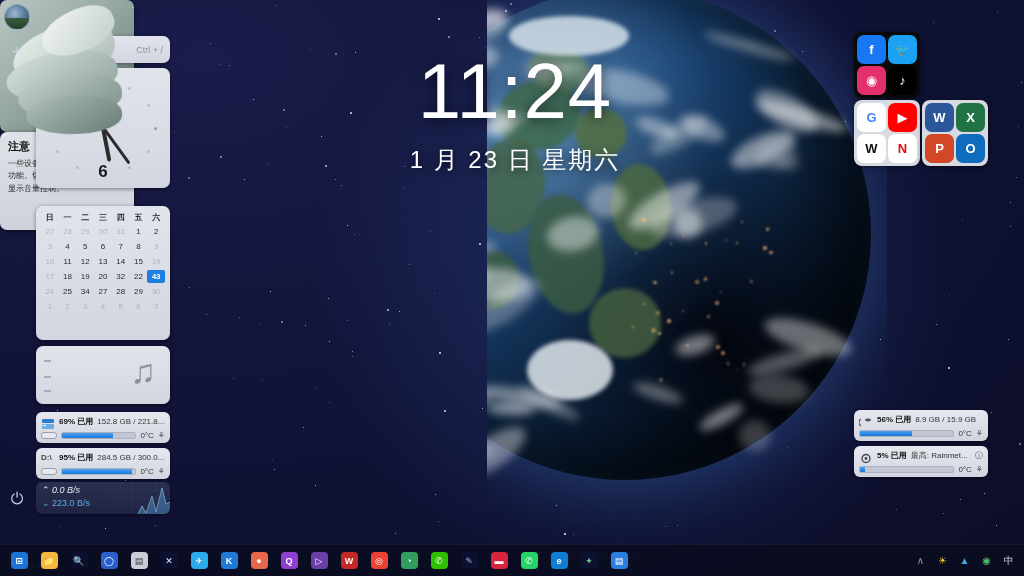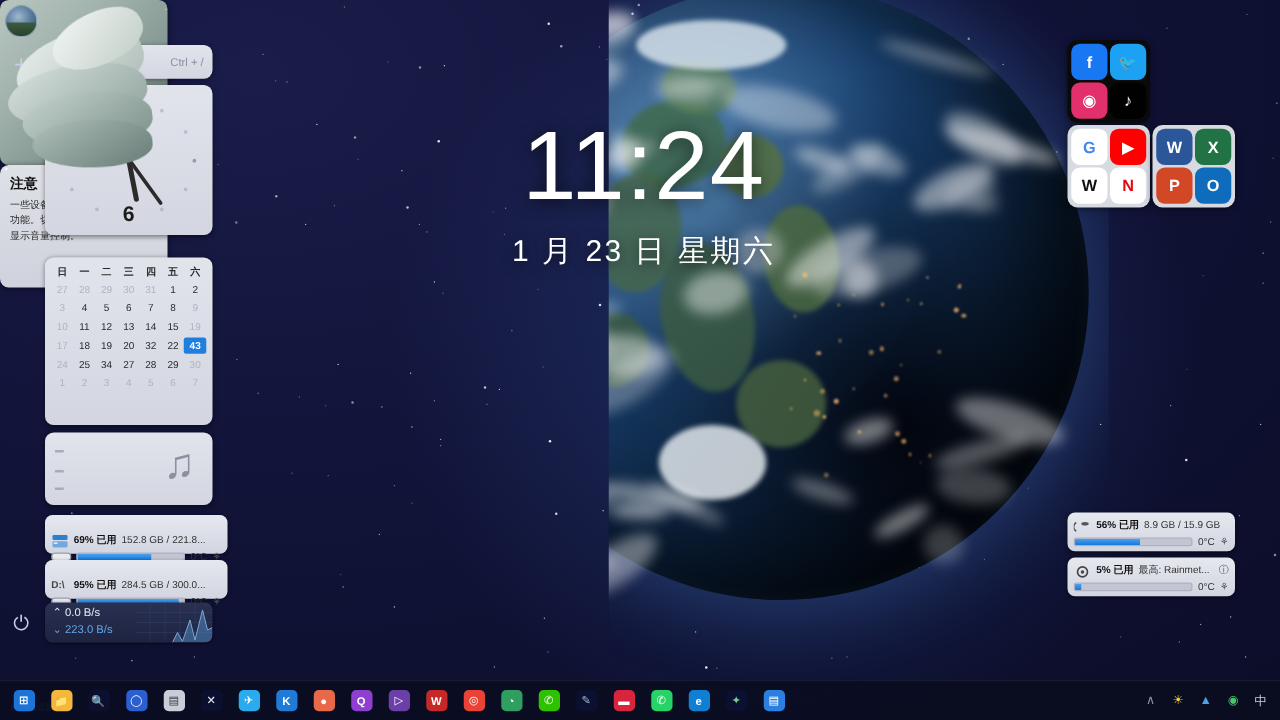--- a/index.html
+++ b/index.html
@@ -36,21 +36,21 @@
   }
   .cont { position:absolute; border-radius:50%; filter: blur(2px); }
   .cloud { position:absolute; background:rgba(255,255,255,.62); border-radius:50%; filter: blur(5px); }
   .citylight { position:absolute; background:rgba(255,190,110,.85); border-radius:50%; filter: blur(1px); }
   #earth-limb {
     position:absolute; left:-108px; top:26px; width:492px; height:492px; border-radius:50%;
     background: radial-gradient(circle at 50% 50%, rgba(255,255,255,0) 68%, rgba(120,180,240,.16) 88%, rgba(120,180,240,0) 100%);
   }
 
   
-  #clock-area { position:absolute; left:330px; top:52px; width:370px; text-align:center; color:#fff;margin-top:41px; }
+  #clock-area { position:absolute; left:330px; top:52px; width:370px; text-align:center; color:#fff; }
   #clock-time {
     font-size: 78px; font-weight: 400; letter-spacing: 1px; line-height: 1;
     text-shadow: 0 2px 14px rgba(0,0,0,.65);
     font-family: "Liberation Sans", sans-serif;
   }
   #clock-date {
     margin-top: 14px; font-size: 24px; letter-spacing: 2px;
     text-shadow: 0 2px 10px rgba(0,0,0,.7);
   }
 
@@ -108,24 +108,24 @@
   .cal-d.dim { color:#b0b3bf; }
   .cal-d.sel { background:#1f7fe0; color:#fff; border-radius:2px; font-weight:bold; }
 
   
   #music-widget { left:36px; top:346px; width:134px; height:58px; }
   #music-note { position:absolute; right:14px; top:8px; font-size:34px; color:#8c90a0; line-height:1; }
   .music-dot { position:absolute; left:8px; width:7px; height:2px; background:#a8acba; }
 
   
   .monitor {
-    position:absolute; left:36px; width:146px; height:31px;
+    position:absolute; left:36px; width:134px; height:31px;
     background: linear-gradient(180deg,#e6e8ef,#d2d5e0);
     border-radius:6px; box-shadow:0 1px 3px rgba(0,0,0,.45);
-    padding:13px 5px;
+    padding:3px 5px;
   }
   .mon-top { display:flex; align-items:center; gap:4px; height:12px; }
   .mon-bot { display:flex; align-items:center; gap:4px; height:12px; margin-top:2px; }
   .mon-pct { font-size:8px; font-weight:bold; color:#111; white-space:nowrap; }
   .mon-detail { font-size:8px; color:#333; white-space:nowrap; overflow:hidden; }
   .mon-temp { font-size:8px; color:#333; margin-left:auto; white-space:nowrap; }
   .bar { flex:1; height:7px; background:#c3c6d2; border-radius:2px; overflow:hidden; border:1px solid #aeb2bf; }
   .bar > i { display:block; height:100%; background: linear-gradient(180deg,#4da2f0,#1478dd); }
   .dicon { width:14px; height:11px; flex:none; }
   .dlabel { font-size:8px; font-weight:bold; color:#444; width:14px; }
@@ -134,21 +134,21 @@
 
   #disk-c { top:412px; }
   #disk-d { top:448px; }
   #net-widget {
     position:absolute; left:36px; top:482px; width:134px; height:32px;
     background: linear-gradient(180deg,#2a3050,#1d2340);
     border-radius:6px; box-shadow:0 1px 3px rgba(0,0,0,.5);
     overflow:hidden;
   }
   .net-line { position:absolute; left:6px; font-size:9px; white-space:nowrap; }
-  #net-up { top:3px; color:#e9ecf5; }
+  #net-up { top:3px; color:#e9ecf5;font-style:italic; }
   #net-down { top:16px; color:#5fa8e8; }
   #net-graph { position:absolute; right:0; top:0; width:62px; height:32px; opacity:.75; }
 
   
   .rpanel {
     position:absolute;
     border-radius:7px; box-shadow:0 1px 5px rgba(0,0,0,.5);
   }
   #icons-social {
     left:854px; top:32px; width:66px; height:66px;

